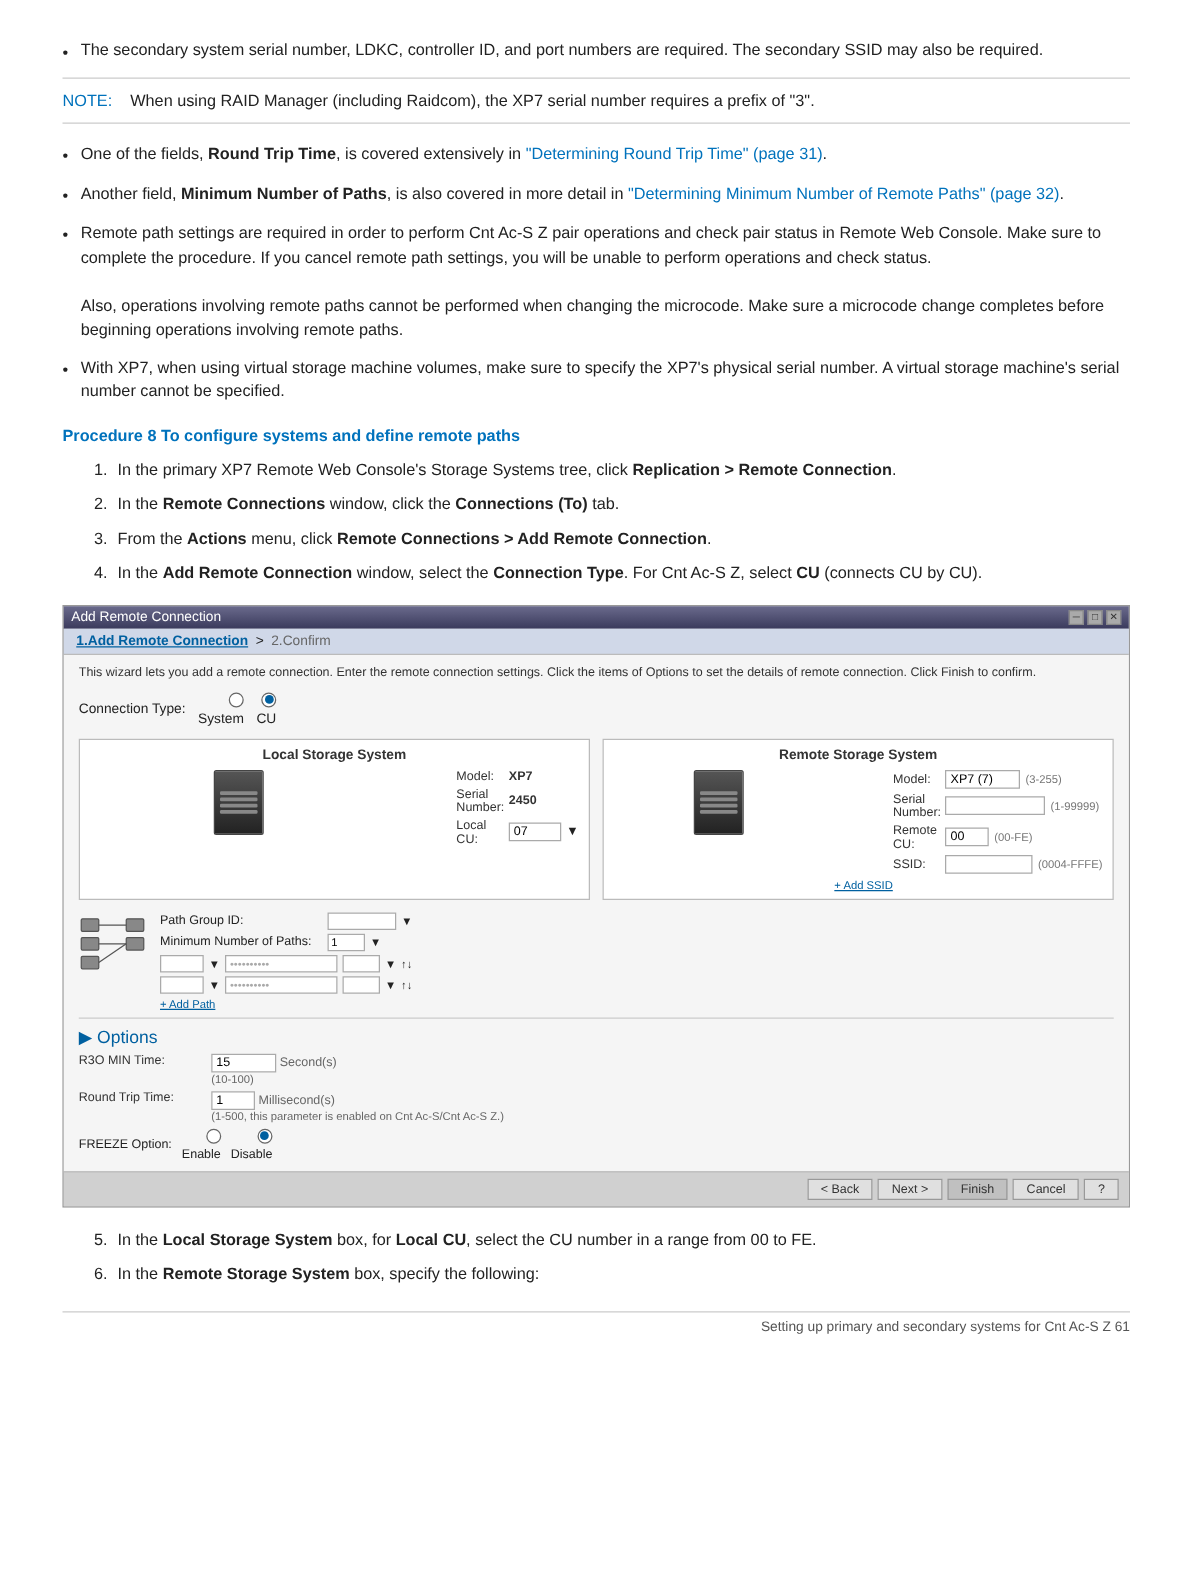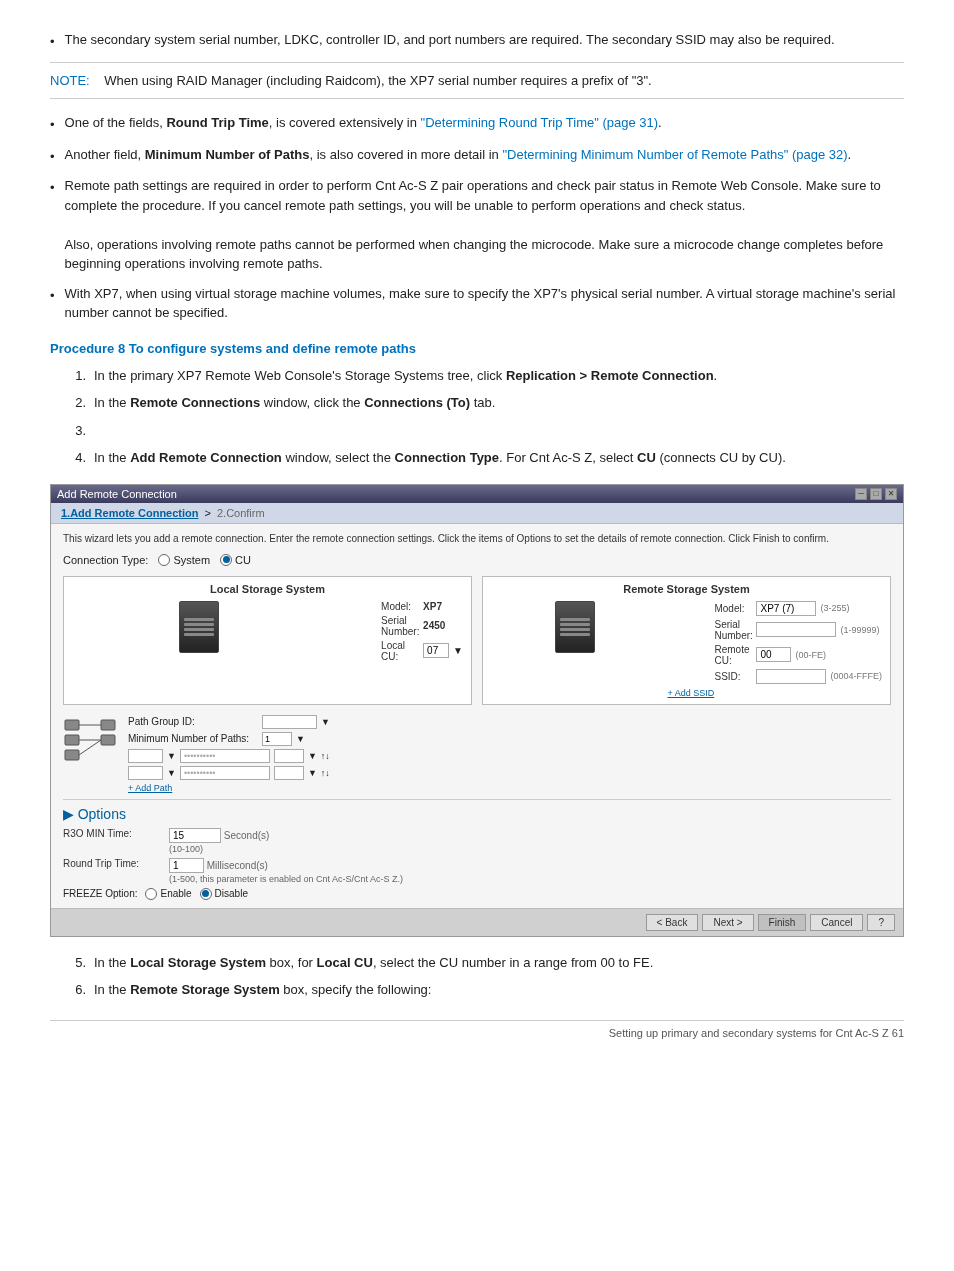--- a/index.html
+++ b/index.html
@@ -99,21 +99,21 @@
       margin-bottom: 8px;
       line-height: 1.4;
     }
     .conn-type-row {
       display: flex;
       align-items: center;
       gap: 10px;
       margin-bottom: 10px;
       font-size: 11px;
     }
-    .radio-option { display: flex; align-items: flex-start; gap: 3px; }
+    .radio-option { display: flex; align-items: flex-end; gap: 3px; flex-direction: column; }
     .radio-circle {
       width: 12px; height: 12px;
       border-radius: 50%;
       border: 1px solid #666;
       background: #fff;
       display: flex; align-items: center; justify-content: center;
     }
     .radio-circle.selected::after {
       content: '';
       width: 7px; height: 7px;
@@ -164,21 +164,21 @@
       margin-bottom: 3px;
       gap: 4px;
     }
     .field-label { width: 85px; color: #333; padding-left: 47px; }
     .field-value { color: #333; font-weight: bold; }
     .field-input {
       border: 1px solid #aaa;
       background: #fff;
       padding: 1px 3px;
       font-size: 10px;
-      width: 26px;
+      width: 42px;
     }
     .field-hint { color: #777; font-size: 9px; }
     .add-ssid-btn {
       margin-top: 4px;
       font-size: 9px;
       color: #0060a0;
       cursor: pointer;
       text-decoration: underline;
     }
 
@@ -323,20 +323,23 @@
 
   <div class="numbered-item">
     <span class="num">2.</span>
     <span>
       <span>In the </span><b>Remote Connections</b><span> window, click the </span><b>Connections (To)</b><span> tab.</span>
     </span>
   </div>
 
   <div class="numbered-item">
     <span class="num">3.</span>
+    <span>
+      <span>From the </span><b>Actions</b><span> menu, click </span><b>Remote Connections &gt; Add Remote Connection</b><span>.</span>
+    </span>
   </div>
 
   <div class="numbered-item">
     <span class="num">4.</span>
     <span>
       <span>In the </span><b>Add Remote Connection</b><span> window, select the </span><b>Connection Type</b><span>. For Cnt Ac-S Z, select </span><b>CU</b><span> (connects CU by CU).</span>
     </span>
   </div>
 
 </div>

